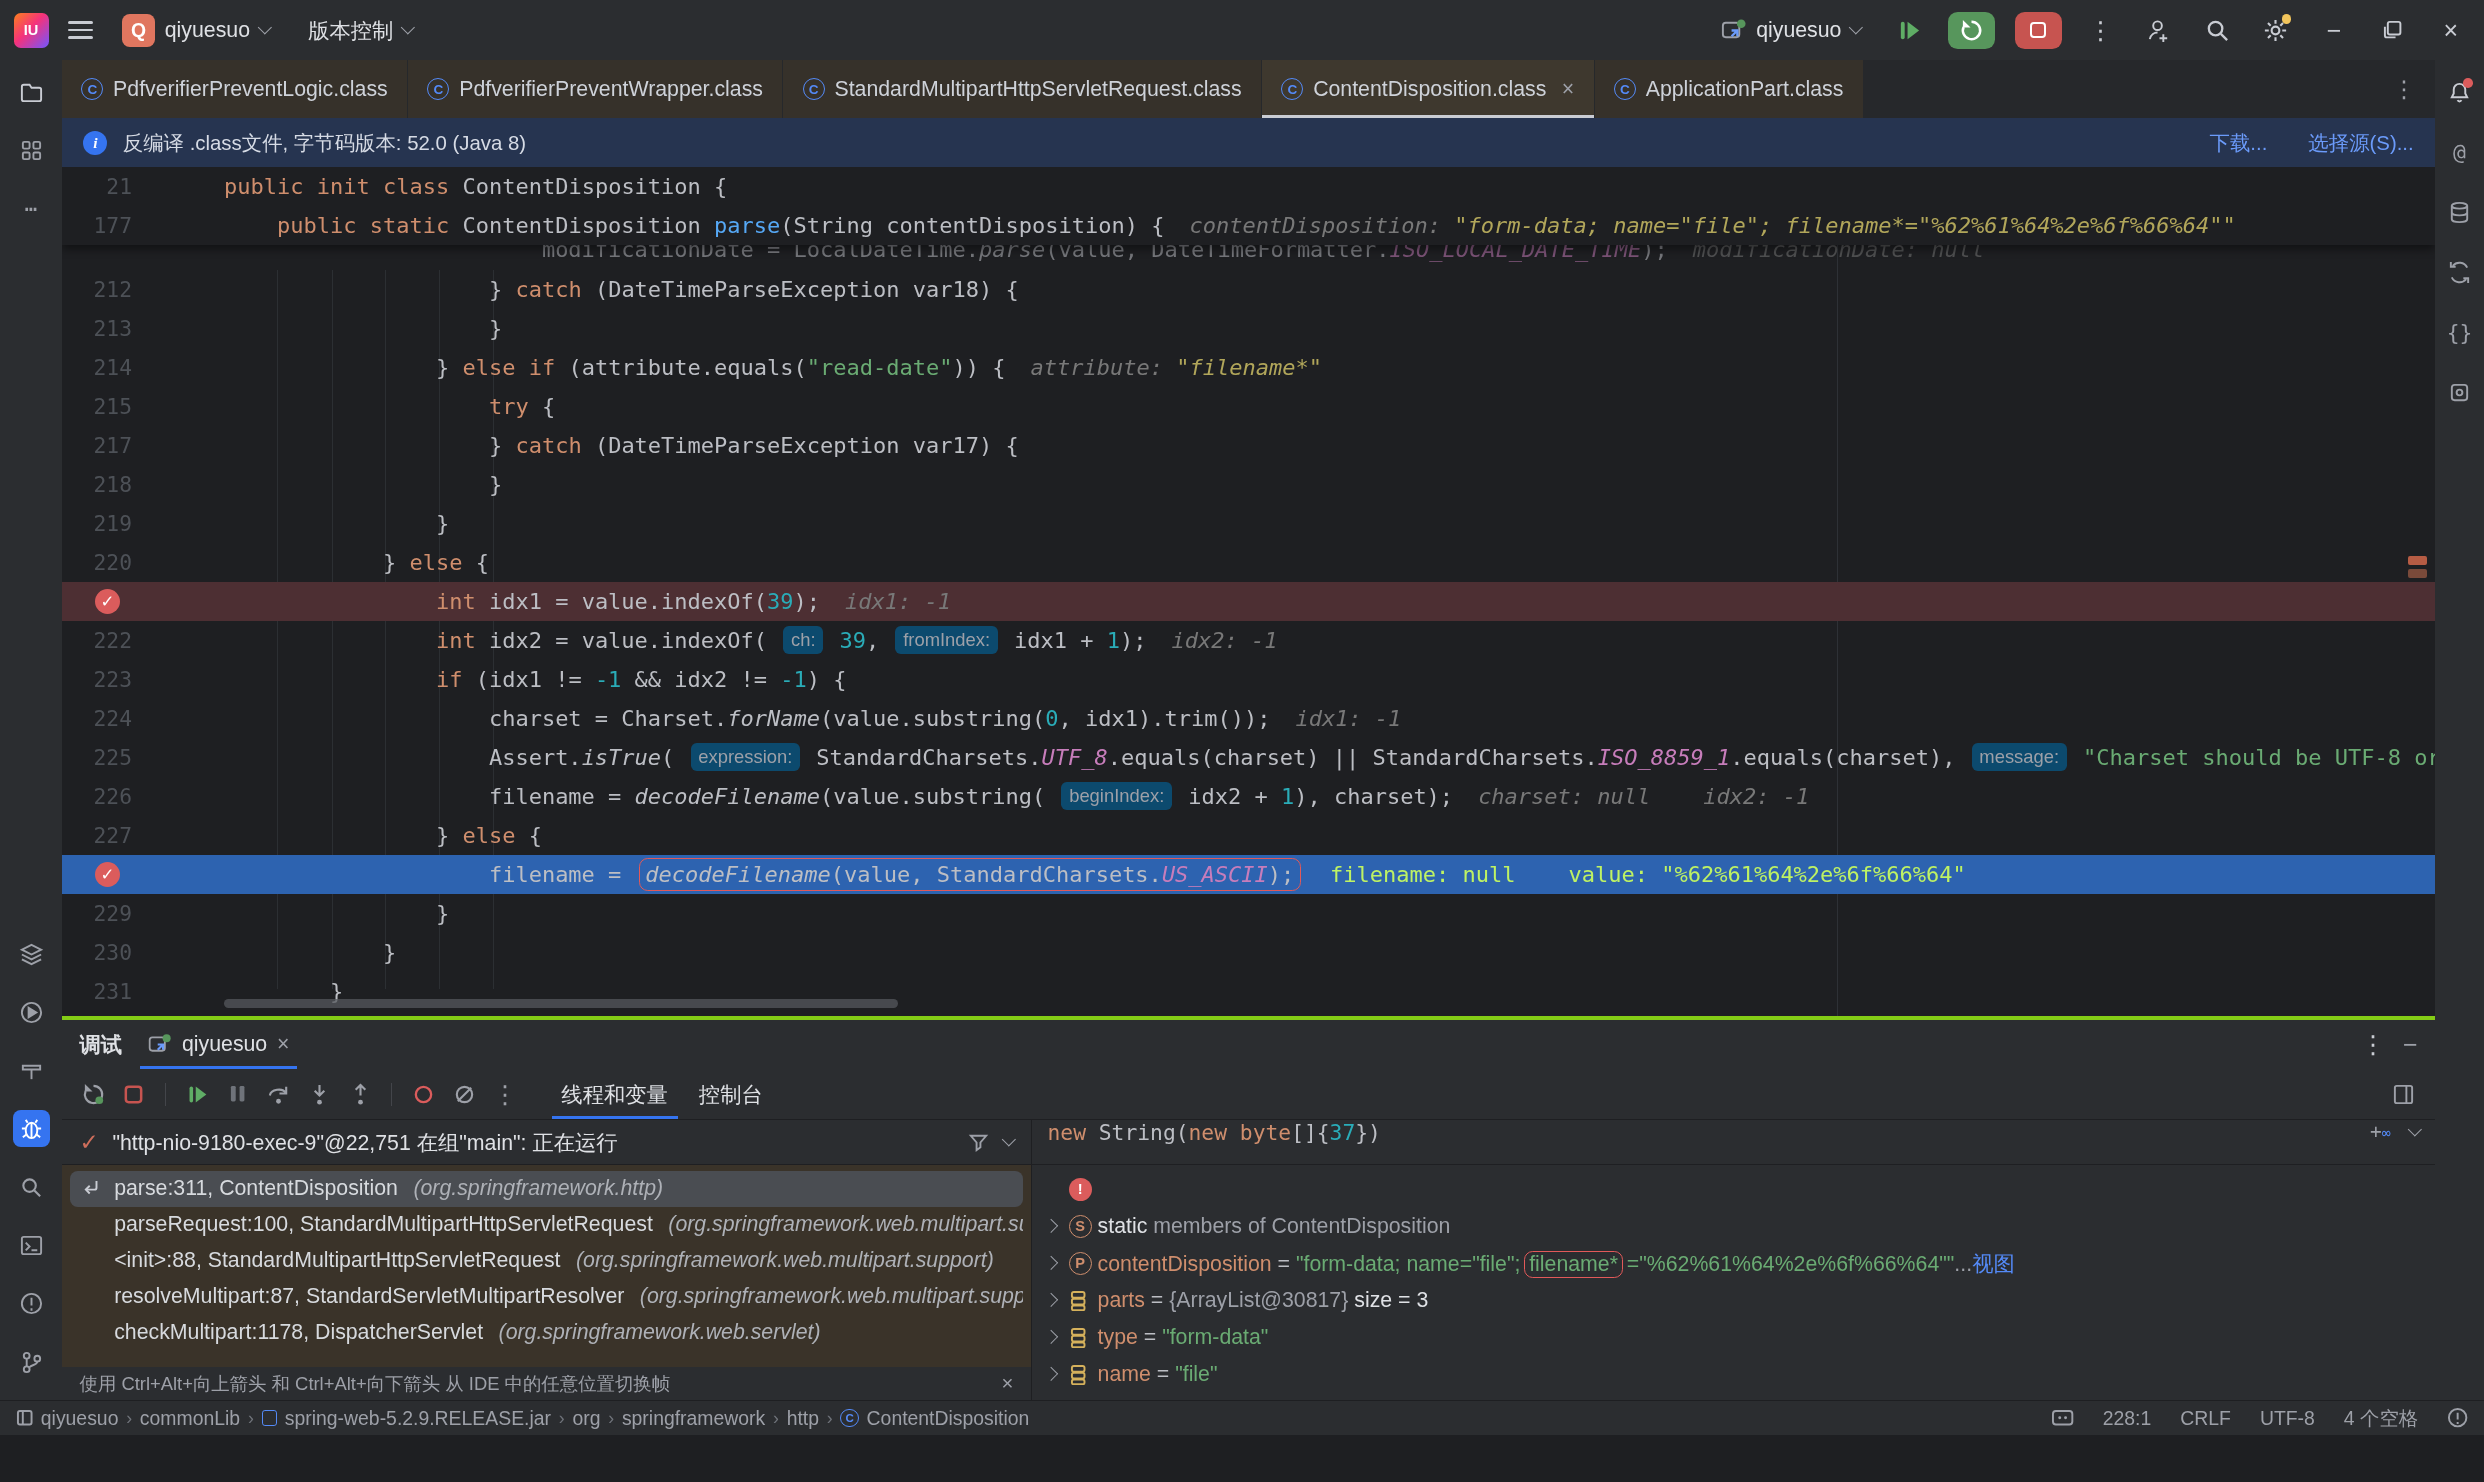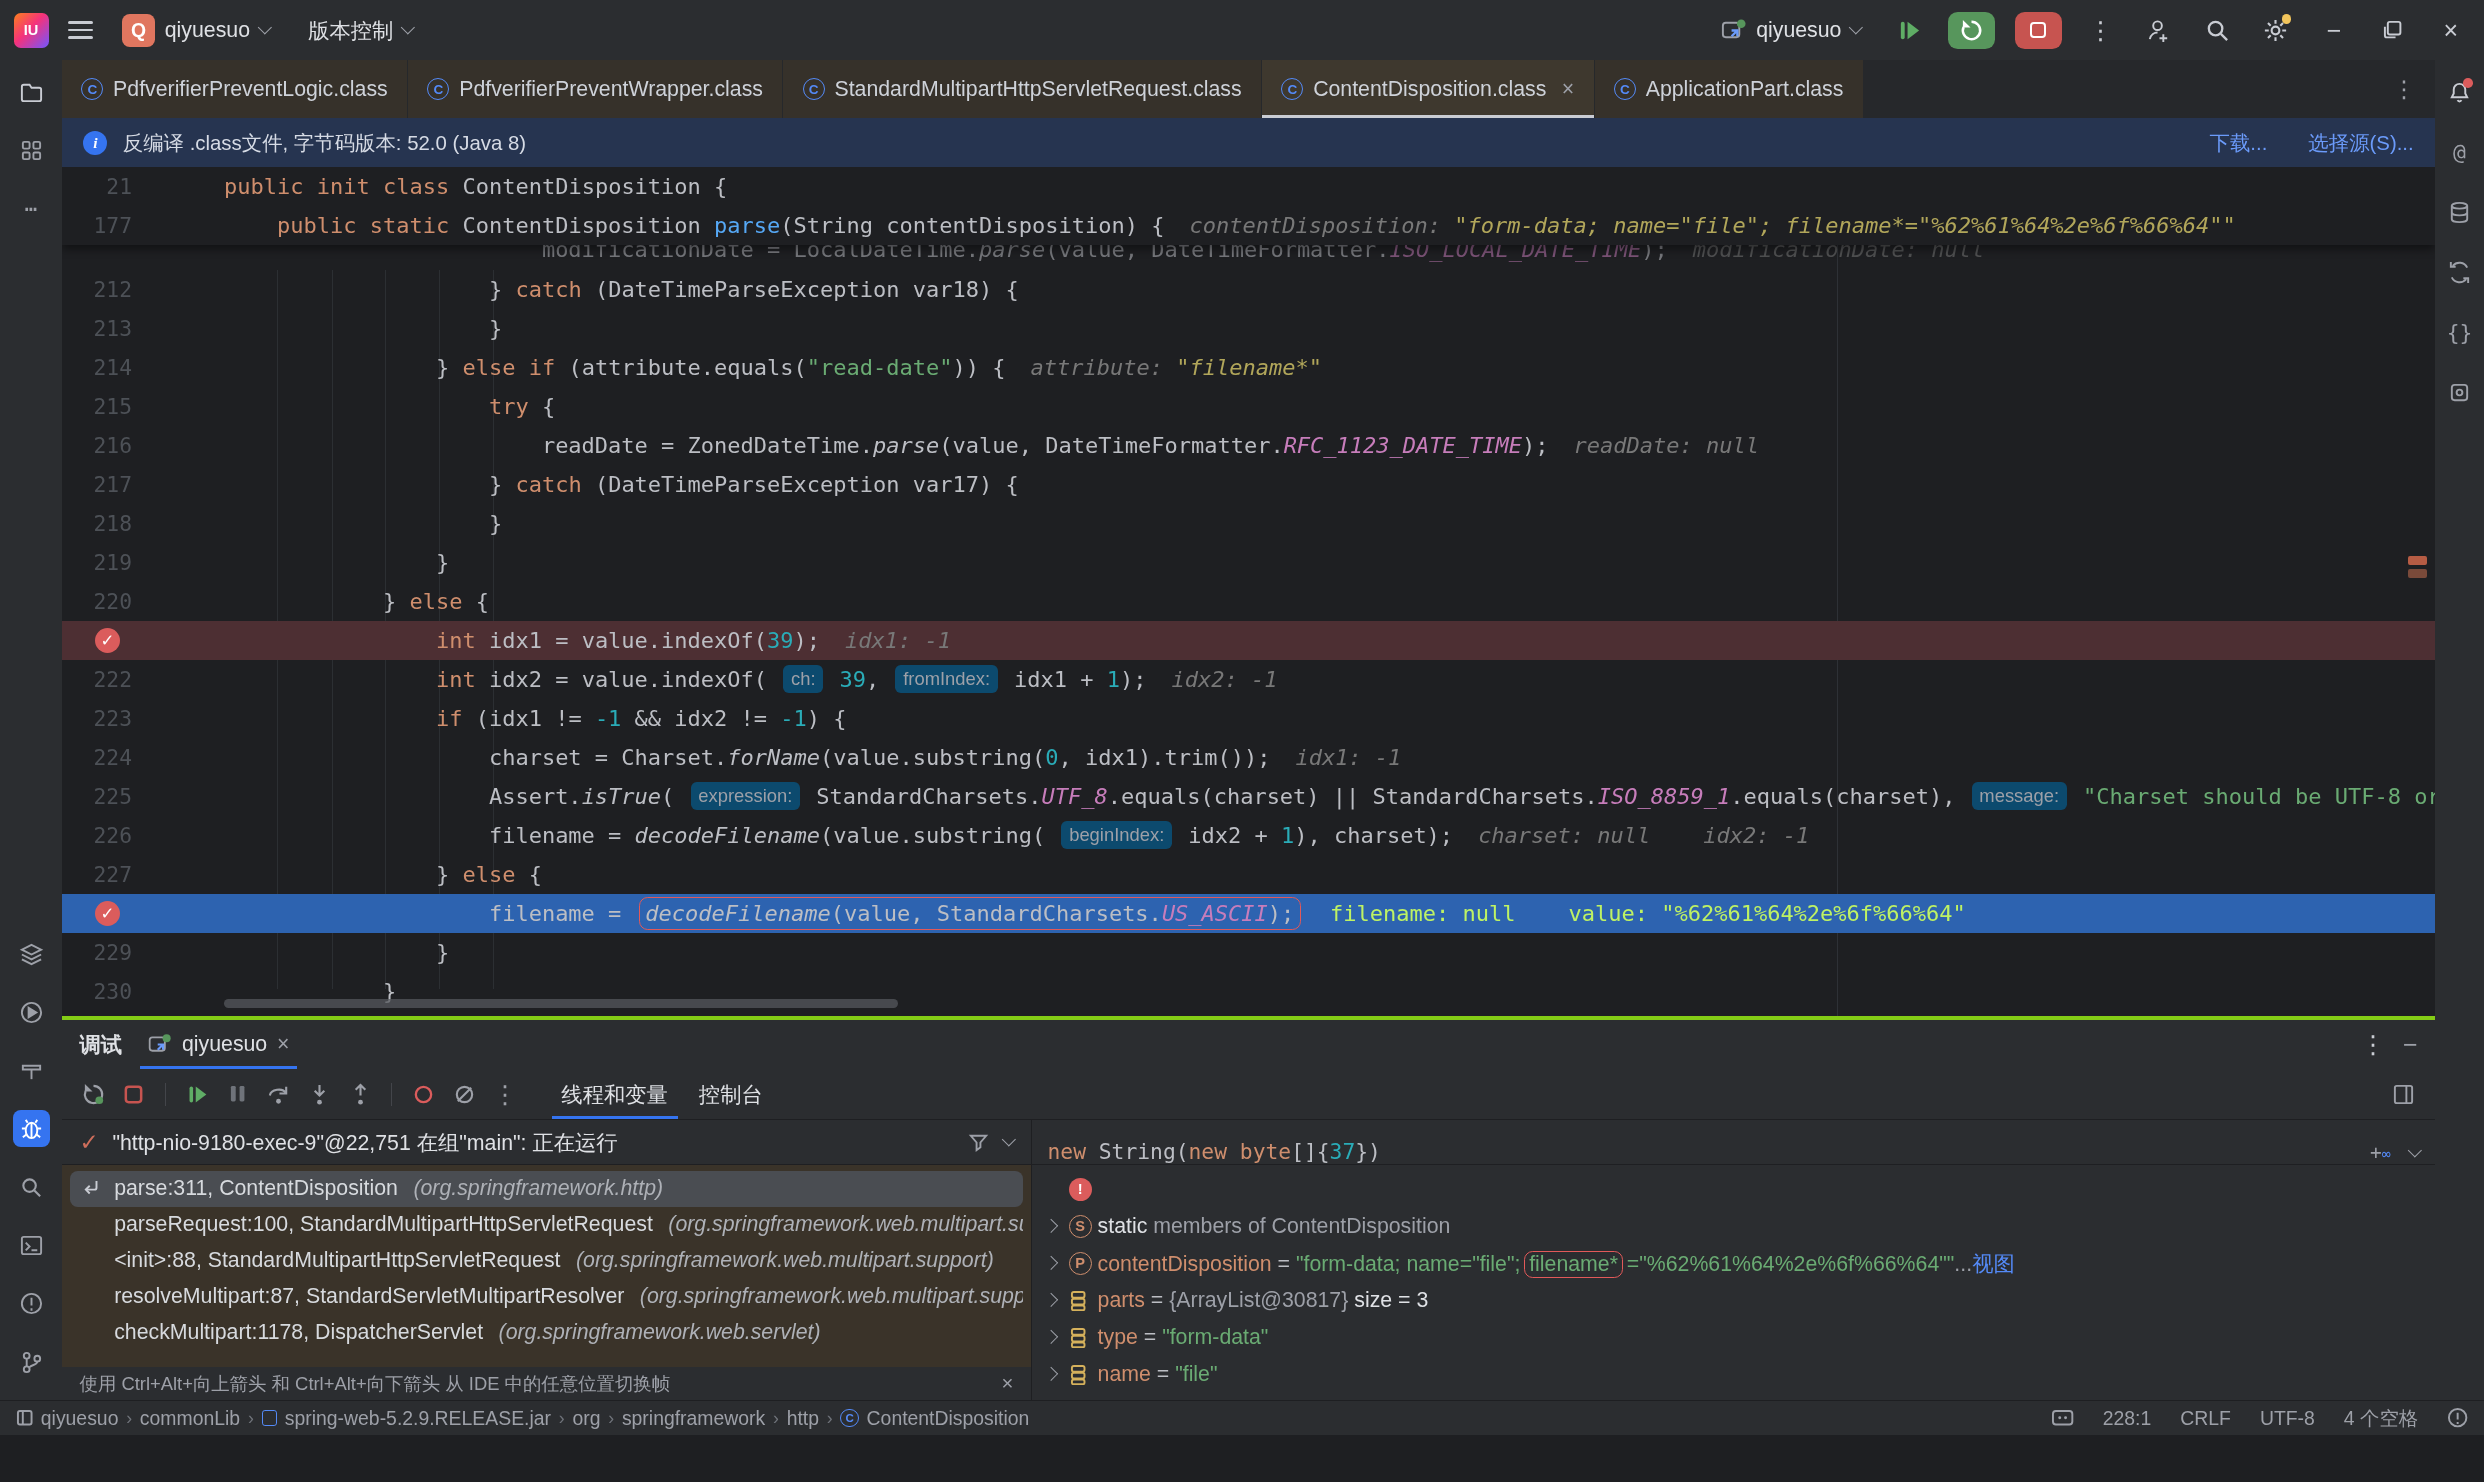--- a/index.html
+++ b/index.html
@@ -109,21 +109,21 @@
   .frames { flex:1; background:#3a3329; padding:5.8px 7.8px; overflow:hidden; }
   .frame-row { height:36px; display:flex; align-items:center; gap:9.7px; padding:0 9.7px; border-radius:7.8px; font-size:21.3px; color:#d7dade;
     white-space:nowrap; overflow:hidden; cursor:pointer; }
   .frame-row.current { background:#4a4d52; }
   .frame-ic { width:25px; flex:none; display:flex; justify-content:center; }
   .frame-pkg { font-style:italic; color:#aeb1b7; margin-left:5.8px; }
   .frames-hint { height:33px; flex:none; background:#2b2d30; display:flex; align-items:center; padding:0 17.5px; gap:11.6px;
     color:#9da0a8; font-size:18.4px; }
   .frames-hint .x { margin-left:auto; color:#9da0a8; font-size:20.4px; cursor:pointer; }
   .right-pane { flex:1; display:flex; flex-direction:column; min-width:0; }
-  .watch-row { height:45px; flex:none; display:flex; align-items:flex-end; padding:0 15.5px; gap:9px; border-bottom:1px solid #1e1f22;
+  .watch-row { height:45px; flex:none; display:flex; align-items:flex-start; padding:0 15.5px; gap:9px; border-bottom:1px solid #1e1f22;
     font:21.3px "DejaVu Sans Mono",monospace; color:#bcbec4; }
   .watch-right { margin-left:auto; display:flex; align-items:center; gap:19.4px; color:#9da0a8; }
   .addwatch { font:19.4px "DejaVu Sans Mono",monospace; color:#9da0a8; cursor:pointer; }
   .addwatch .inf { color:#548af7; font-size:14.6px; }
   .vars { flex:1; padding:5.8px 0; overflow:hidden; }
   .var-row { height:37px; display:flex; align-items:center; padding:0 13.6px; font-size:21.3px; white-space:pre; cursor:pointer; }
   .var-exp { width:23px; flex:none; display:flex; align-items:center; }
   .var-ic { width:29px; flex:none; display:flex; align-items:center; }
   .vi-circle { width:23px; height:23px; border-radius:50%; text-align:center; font-size:14.6px; font-weight:bold; line-height:21.3px; }
   .vi-error { background:#db5c5c; color:#fff; line-height:23px; }
@@ -379,26 +379,20 @@
               <div class="gutter">
                 <span class="lnum">214</span>
               </div>
               <div class="code-pre"><span class="t-d">                } </span><span class="t-k">else</span><span class="t-d"> </span><span class="t-k">if</span><span class="t-d"> (attribute.equals(</span><span class="t-s">"read-date"</span><span class="t-d">)) {</span><span class="hint"><span class="t-h">attribute: </span><span class="t-hv">"filename*"</span></span></div>
             </div>
             <div class="code-row">
               <div class="gutter">
                 <span class="lnum">215</span>
               </div>
               <div class="code-pre"><span class="t-d">                    </span><span class="t-k">try</span><span class="t-d"> {</span></div>
-            </div>
-            <div class="code-row">
-              <div class="gutter">
-                <span class="lnum">216</span>
-              </div>
-              <div class="code-pre"><span class="t-d">                        readDate = ZonedDateTime.</span><span class="t-m">parse</span><span class="t-d">(value, DateTimeFormatter.</span><span class="t-c">RFC_1123_DATE_TIME</span><span class="t-d">);</span><span class="hint"><span class="t-h">readDate: null</span></span></div>
             </div>
             <div class="code-row">
               <div class="gutter">
                 <span class="lnum">217</span>
               </div>
               <div class="code-pre"><span class="t-d">                    } </span><span class="t-k">catch</span><span class="t-d"> (DateTimeParseException var17) {</span></div>
             </div>
             <div class="code-row">
               <div class="gutter">
                 <span class="lnum">218</span>

